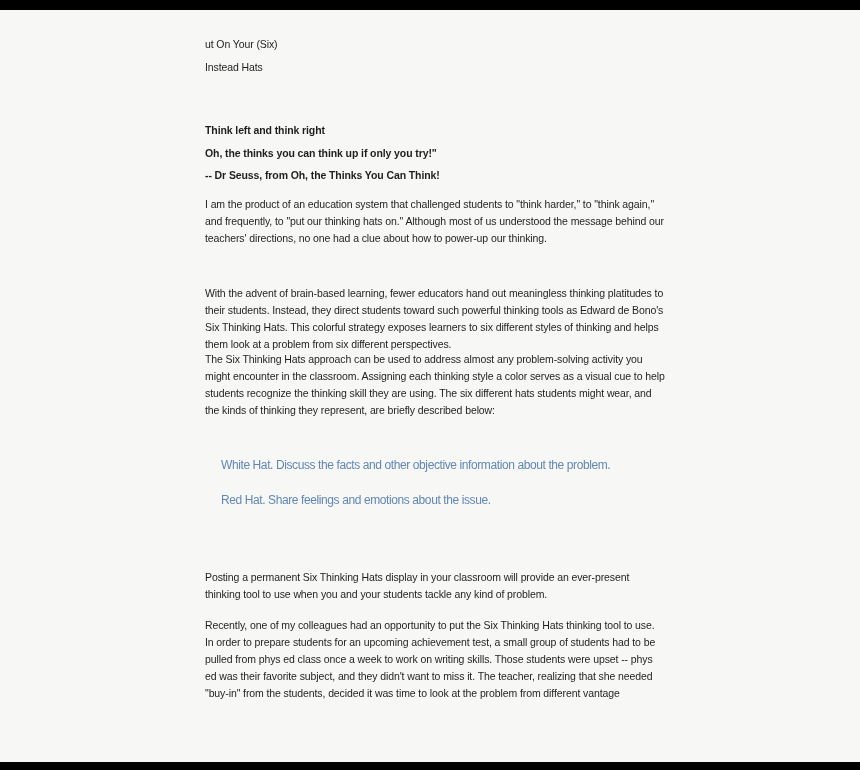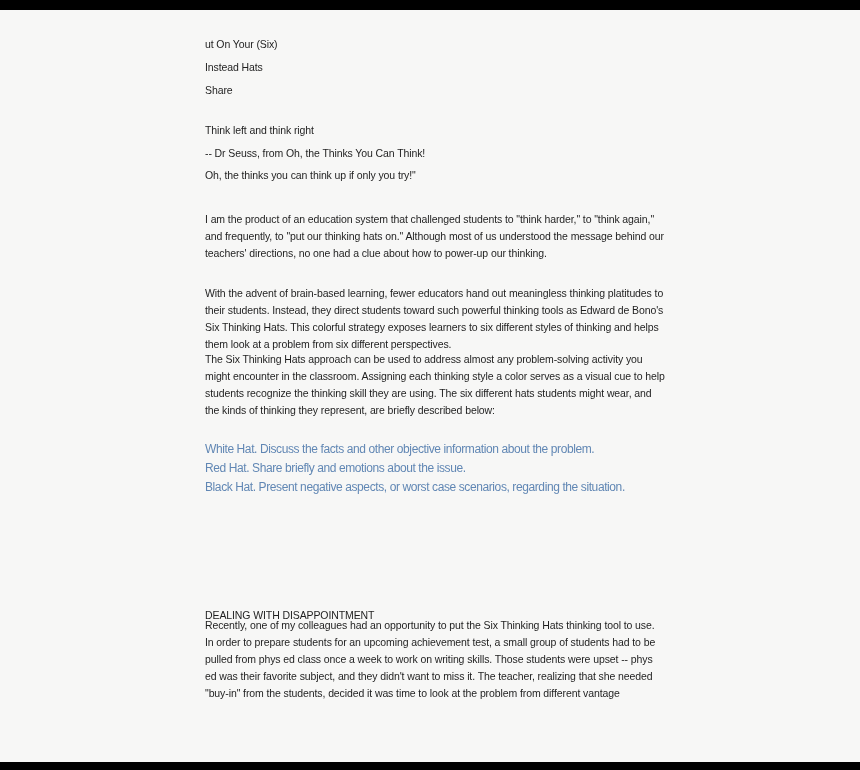--- a/index.html
+++ b/index.html
@@ -24,80 +24,78 @@
     line-height: 17px;
     letter-spacing: -0.1px;
     color: #1e1e1e;
   }
   .block p { margin: 0; }
 
   .header-block { top: 36px; }
   .header-block .hline { margin-bottom: 6px; }
 
   .poem-block { top: 122px; }
-  .poem-block .pline { margin-bottom: 5.5px; }
+  .poem-block .pline { margin-bottom: 5.5px; font-weight: bold; }
 
-  .para1 { top: 211px; }
+  .para1 { top: 196px; }
   .para2 { top: 285px; }
   .para3 { top: 351px; }
 
   .hat-list {
     top: 440px;
     width: 474px;
     font-size: 12px;
     line-height: 19px;
     letter-spacing: -0.4px;
   }
-  .hat-list .hat-item { margin: 0; }
+  .hat-list .hat-item { margin: 16px; }
 
   .posting-para { top: 569px; }
   .section-heading { top: 607px; }
   .final-para { top: 617px; }
 </style>
 </head>
 <body>
 
 <div class="screen" style="background: rgb(247, 247, 246);">
 
   <div class="bar top" style="background: rgb(0, 0, 0);"></div>
 
   <div class="block header-block">
     <p class="hline">ut On Your (Six)</p>
     <p class="hline">Instead Hats</p>
-    <p class="hline">Share</p>
   </div>
 
   <div class="block poem-block">
     <p class="pline">Think left and think right</p>
+    <p class="pline">Oh, the thinks you can think up if only you try!"</p>
     <p class="pline">-- Dr Seuss, from Oh, the Thinks You Can Think!</p>
-    <p class="pline">Oh, the thinks you can think up if only you try!"</p>
   </div>
 
   <div class="block para1">
     <p>I am the product of an education system that challenged students to "think harder," to "think again," and frequently, to "put our thinking hats on." Although most of us understood the message behind our teachers' directions, no one had a clue about how to power-up our thinking.</p>
   </div>
 
   <div class="block para2">
     <p>With the advent of brain-based learning, fewer educators hand out meaningless thinking platitudes to their students. Instead, they direct students toward such powerful thinking tools as Edward de Bono's Six Thinking Hats. This colorful strategy exposes learners to six different styles of thinking and helps them look at a problem from six different perspectives.</p>
   </div>
 
   <div class="block para3">
     <p>The Six Thinking Hats approach can be used to address almost any problem-solving activity you might encounter in the classroom. Assigning each thinking style a color serves as a visual cue to help students recognize the thinking skill they are using. The six different hats students might wear, and the kinds of thinking they represent, are briefly described below:</p>
   </div>
 
   <div class="block hat-list" style="color: rgb(97, 135, 180);">
     <p class="hat-item">White Hat. Discuss the facts and other objective information about the problem.</p>
-    <p class="hat-item">Red Hat. Share briefly and emotions about the issue.</p>
-    <p class="hat-item">Black Hat. Present negative aspects, or worst case scenarios, regarding the situation.</p>
+    <p class="hat-item">Red Hat. Share feelings and emotions about the issue.</p>
   </div>
 
+  <div class="block posting-para">
+    <p>Posting a permanent Six Thinking Hats display in your classroom will provide an ever-present thinking tool to use when you and your students tackle any kind of problem.</p>
+  </div>
 
-  <div class="block section-heading">
-    <p>DEALING WITH DISAPPOINTMENT</p>
-  </div>
 
   <div class="block final-para">
     <p>Recently, one of my colleagues had an opportunity to put the Six Thinking Hats thinking tool to use. In order to prepare students for an upcoming achievement test, a small group of students had to be pulled from phys ed class once a week to work on writing skills. Those students were upset -- phys ed was their favorite subject, and they didn't want to miss it. The teacher, realizing that she needed "buy-in" from the students, decided it was time to look at the problem from different vantage</p>
   </div>
 
   <div class="bar bottom" style="background: rgb(0, 0, 0);"></div>
 
 </div>
 
 </body></html>

